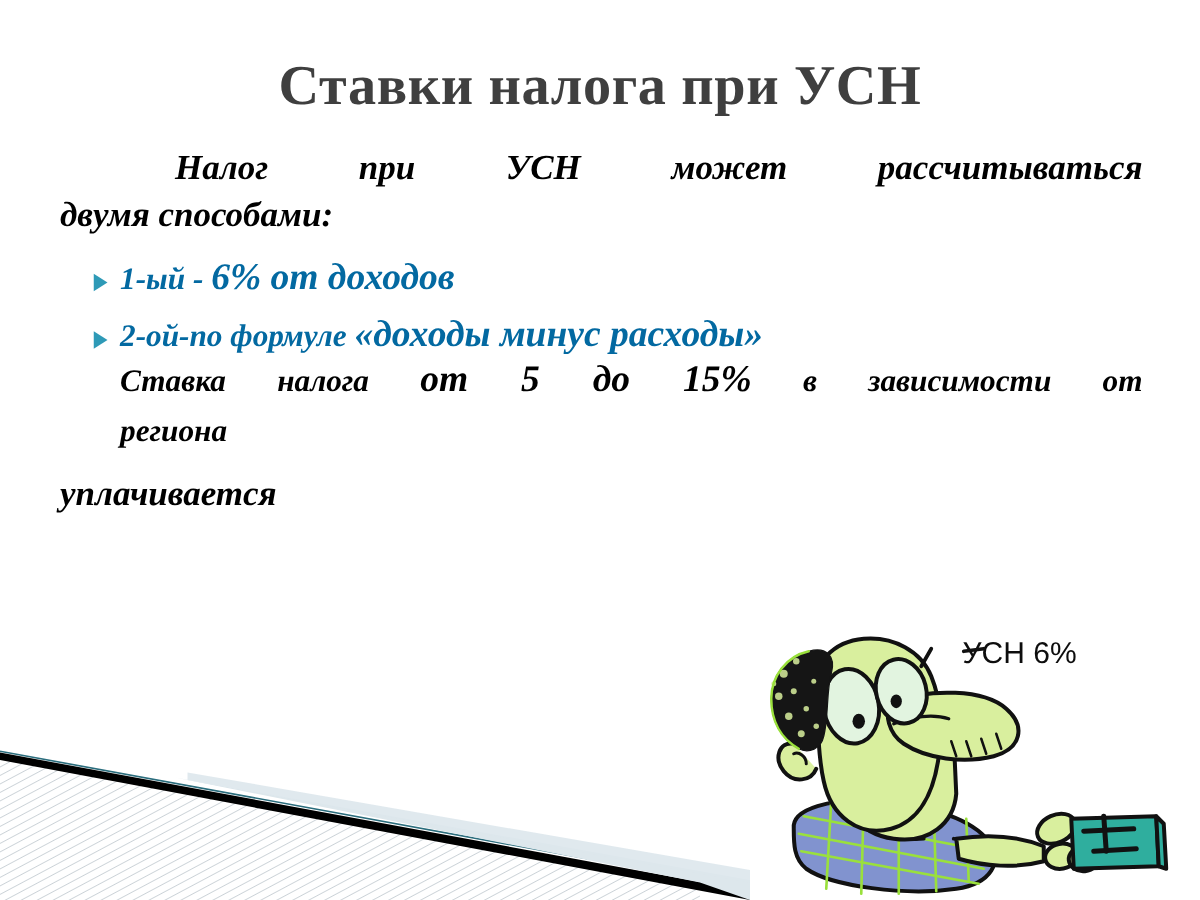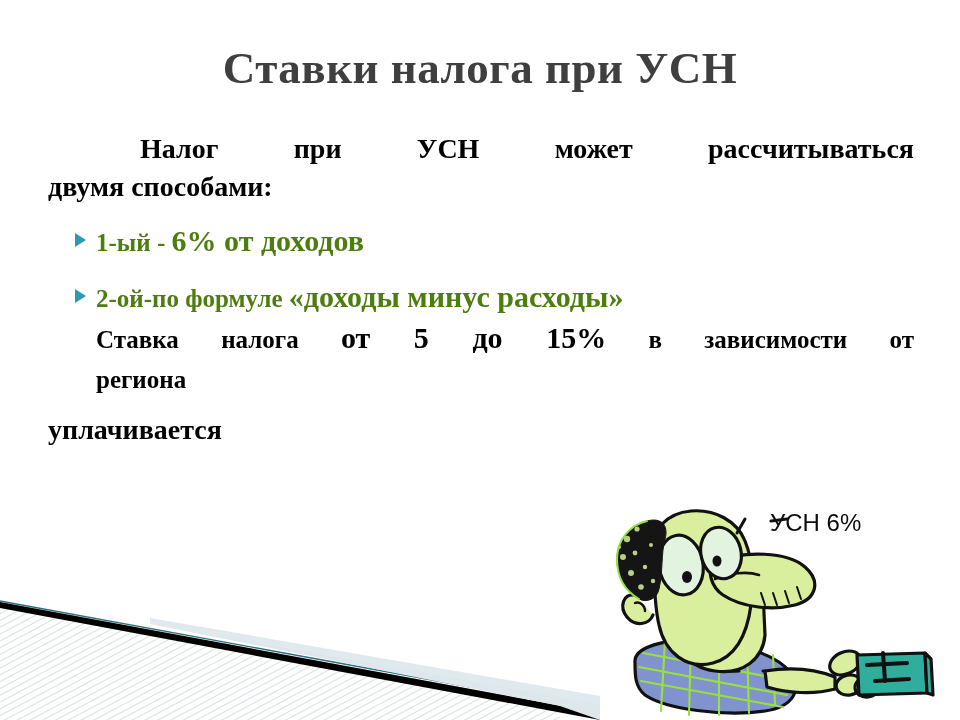--- a/index.html
+++ b/index.html
@@ -37,23 +37,24 @@
     font-size: 45px;
     line-height: 52px;
     letter-spacing: 0.5px;
     white-space: nowrap;
   }
 
   
   #body-block {
     position: absolute;
     left: 48px;
-    top: 130px;
+    top: 116px;
     width: 866px;
     color: #000000;
+    font-style: italic;
   }
 
   .para {
     font-family: "Liberation Serif", "DejaVu Serif", serif;
     font-weight: bold;
     color: #000;
   }
 
   
   #para-intro {
@@ -92,22 +93,22 @@
     width: 0;
     height: 0;
     border-top: 7px solid transparent;
     border-bottom: 7px solid transparent;
     border-left: 11px solid #2e9ab7;
   }
   .bullet-text {
     font-family: "Liberation Serif", "DejaVu Serif", serif;
     font-weight: bold;
     font-size: 25px;
-    line-height: 38px;
-    color: #4d7c0f;
+    line-height: 28px;
+    color: #0369a1;
     display: block;
   }
   .big {
     font-size: 30px;
   }
 
   
   .cont-line {
     display: block;
     font-family: "Liberation Serif", "DejaVu Serif", serif;

